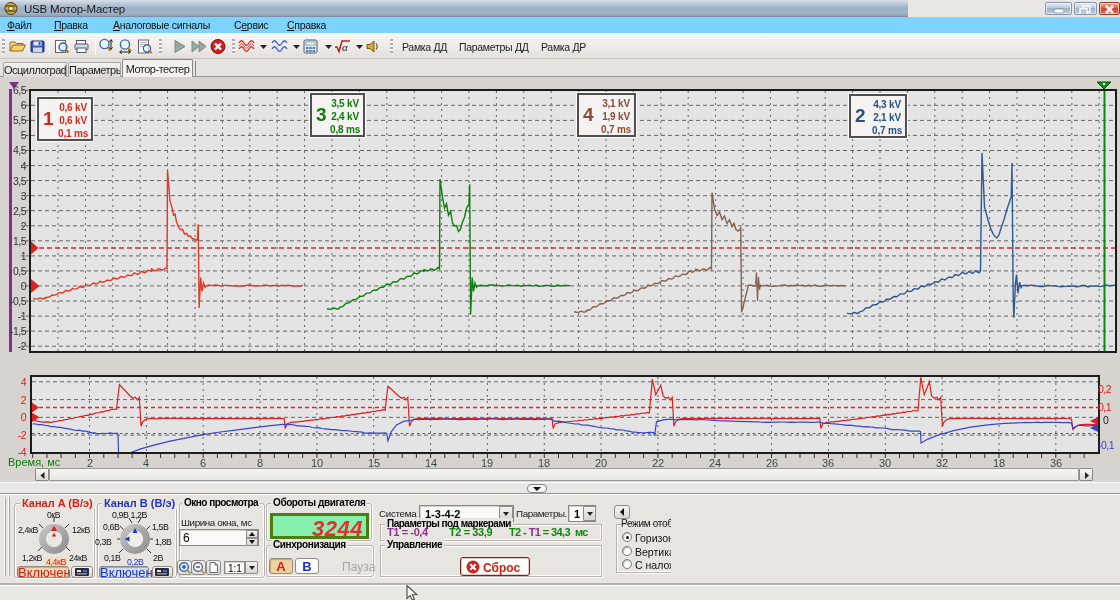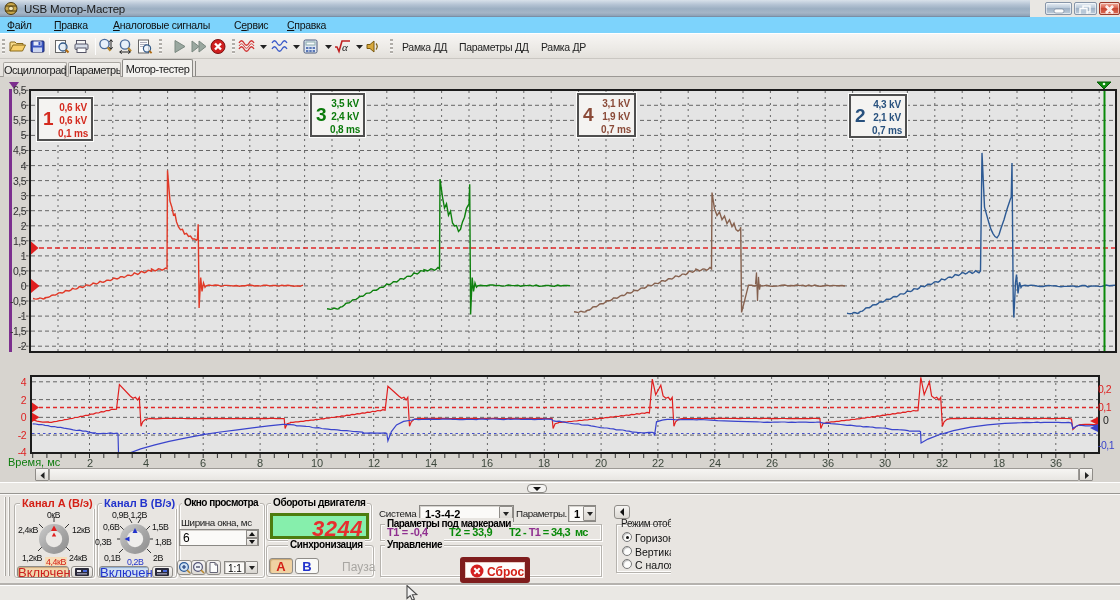--- a/index.html
+++ b/index.html
@@ -1,18 +1,18 @@
 <!DOCTYPE html>
 <html><head><meta charset="utf-8"><style>
 *{margin:0;padding:0;box-sizing:border-box}
 html,body{width:1120px;height:600px;overflow:hidden;font-family:"Liberation Sans",sans-serif;background:#e9e7e3}
 .ab{position:absolute}
 #app{position:relative;width:1120px;height:600px}
 
-#tbar{left:0;top:0;width:1030px;height:17px;background:linear-gradient(180deg,#d8e1ea 0%,#b3c2d3 30%,#9cafc2 55%,#a5b5c7 80%,#8da1b6 100%);border-bottom:1px solid #7a8ea6}
+#tbar{left:0;top:0;width:908px;height:17px;background:linear-gradient(180deg,#d8e1ea 0%,#b3c2d3 30%,#9cafc2 55%,#a5b5c7 80%,#8da1b6 100%);border-bottom:1px solid #7a8ea6}
 #tbar .txt{left:24px;top:2.5px;font-size:11.5px;color:#1a1a1a;letter-spacing:-0.2px}
 .wbtn{top:2px;height:13px;border:1px solid #8795a8;border-radius:2px;background:linear-gradient(180deg,#e8eef5,#b9c8d8 45%,#a0b2c6 50%,#c0cdda);box-shadow:inset 0 0 0 1px rgba(255,255,255,.55)}
 #wmin{left:1045px;width:27px}
 #wmax{left:1074px;width:23px}
 #wclose{left:1099px;width:21px;background:linear-gradient(180deg,#f0b0a0,#d9604c 45%,#c94935 50%,#d96a52);border-color:#9a3a2a}
 .glyph{position:absolute;left:0;top:0;width:100%;height:100%}
 
 #menubar{left:0;top:17px;width:1120px;height:31px;background:#7dd3fc;border-bottom:1px solid #dedcd8;font-size:10.5px;color:#111;letter-spacing:-0.3px}
 .mi{position:absolute;top:2px}
 .mi u{text-decoration:underline}
@@ -453,23 +453,23 @@
         <line x1="1011.6" y1="0" x2="1011.6" y2="4" stroke="#333" stroke-width="1"></line>
         <line x1="1025.8" y1="0" x2="1025.8" y2="4" stroke="#333" stroke-width="1"></line>
         <line x1="1040.0" y1="0" x2="1040.0" y2="4" stroke="#333" stroke-width="1"></line>
         <line x1="1054.2" y1="0" x2="1054.2" y2="4" stroke="#333" stroke-width="1"></line>
       </svg>
  <div class="xlab" style="left:80px;top:380px">2</div>
 <div class="xlab" style="left:136px;top:380px">4</div>
 <div class="xlab" style="left:193px;top:380px">6</div>
 <div class="xlab" style="left:250px;top:380px">8</div>
 <div class="xlab" style="left:307px;top:380px">10</div>
-<div class="xlab" style="left:364px;top:380px">12</div>
+<div class="xlab" style="left:364px;top:380px">15</div>
 <div class="xlab" style="left:421px;top:380px">14</div>
-<div class="xlab" style="left:477px;top:380px">16</div>
+<div class="xlab" style="left:477px;top:380px">19</div>
 <div class="xlab" style="left:534px;top:380px">18</div>
 <div class="xlab" style="left:591px;top:380px">20</div>
 <div class="xlab" style="left:648px;top:380px">22</div>
 <div class="xlab" style="left:705px;top:380px">24</div>
 <div class="xlab" style="left:762px;top:380px">26</div>
 <div class="xlab" style="left:818px;top:380px">36</div>
 <div class="xlab" style="left:875px;top:380px">30</div>
 <div class="xlab" style="left:932px;top:380px">32</div>
 <div class="xlab" style="left:989px;top:380px">18</div>
 <div class="xlab" style="left:1046px;top:380px">36</div>
@@ -603,40 +603,40 @@
       </div>
  <div class="fld" style="left:224px;top:67px;width:21px;height:13px;font-size:10px;padding:1px 0 0 3px">1:1</div>
  <div class="dbtn" style="left:245px;top:67px;width:13px;height:13px"></div>
 
  <div class="grp" style="left:266px;top:9px;width:106px;height:38px"></div>
  <div class="gtitle" style="left:271px;top:3px;font-size:10px;letter-spacing:-0.4px">Обороты двигателя</div>
  <div class="ab" style="left:270px;top:19px;width:99px;height:26px;background:#86efac;border:3px solid #4d7c0f">
         <span style="position:absolute;right:3px;top:0px;font-size:22px;line-height:25px;font-weight:bold;font-style:italic;color:#e62e2e;letter-spacing:0.5px">3244</span>
       </div>
  <div class="grp" style="left:266px;top:51px;width:108px;height:32px"></div>
- <div class="gtitle" style="left:288px;top:45px;font-size:10px;letter-spacing:-0.4px">Синхронизация</div>
+ <div class="gtitle" style="left:271px;top:45px;font-size:10px;letter-spacing:-0.4px">Синхронизация</div>
  <div class="btn3" style="left:269px;top:64px;width:24px;height:16px;background:#f0d2a2;color:#d42016;font-weight:bold;line-height:15px;box-shadow:inset 1px 1px 1px #c8a670">A</div>
  <div class="btn3" style="left:295px;top:64px;width:24px;height:16px;background:#fafaf8;color:#2233cc;font-weight:bold;line-height:15px">B</div>
  <div class="lbl" style="left:342px;top:66px;color:#a8a6a2;font-size:12px">Пауза</div>
 
  <div class="lbl" style="left:379px;top:14px;font-size:9.8px;letter-spacing:-0.3px">Система</div>
  <div class="fld" style="left:419px;top:11px;width:95px;height:17px;font-size:11px;font-weight:bold;padding:2px 0 0 5px">1-3-4-2</div>
  <div class="dbtn" style="left:499px;top:12px;width:14px;height:15px"></div>
  <div class="lbl" style="left:516px;top:14px;font-size:9.8px;letter-spacing:-0.4px">Параметры.</div>
  <div class="fld" style="left:568px;top:11px;width:28px;height:17px;font-size:11px;font-weight:bold;padding:2px 0 0 5px">1</div>
  <div class="dbtn" style="left:583px;top:12px;width:13px;height:15px"></div>
 
  <div class="grp" style="left:380px;top:30px;width:222px;height:17px;border-radius:0"></div>
  <div class="gtitle" style="left:385px;top:24px;font-size:10px;letter-spacing:-0.5px">Параметры под маркерами</div>
  <div class="lbl" style="left:387px;top:32px;font-weight:bold;color:#903090;letter-spacing:-0.4px">T1 = -0,4</div>
  <div class="lbl" style="left:449px;top:32px;font-weight:bold;color:#0a8a0a;letter-spacing:-0.4px">T2 = 33,9</div>
  <div class="lbl" style="left:509px;top:32px;font-weight:bold;color:#0a8a0a;letter-spacing:-0.6px">T2 - <span style="color:#903090">T1</span> = 34,3&nbsp;&nbsp;мс</div>
  <div class="grp" style="left:380px;top:51px;width:222px;height:32px;border-radius:0"></div>
  <div class="gtitle" style="left:385px;top:45px;font-size:10px;letter-spacing:-0.4px">Управление</div>
- <div class="ab" style="left:460px;top:63px;width:70px;height:26px;background:#fdfdfc;border:5px solid #7f1d1d;border-radius:3px;box-shadow:0 0 0 1px #e8c8c0 inset">
+ <div class="ab" style="left:460px;top:63px;width:70px;height:19px;background:#fdfdfc;border:1px solid #7f1d1d;border-radius:3px;box-shadow:0 0 0 1px #e8c8c0 inset">
    <svg width="14" height="14" style="position:absolute;left:5px;top:2px">
           <circle cx="7" cy="7" r="6.5" fill="#d42020"></circle>
           <path d="M4.3 4.3 L9.7 9.7 M9.7 4.3 L4.3 9.7" stroke="#fff" stroke-width="2"></path>
         </svg>
    <span style="position:absolute;left:22px;top:3px;font-size:12px;font-weight:bold;color:#d42016">Сброс</span>
  </div>
 
  <div class="ab" style="left:608px;top:2px;width:63px;height:84px;overflow:hidden">
   <div class="btn3" style="left:6px;top:9px;width:16px;height:14px">
           <svg width="14" height="12" style="position:absolute;left:0;top:0">

